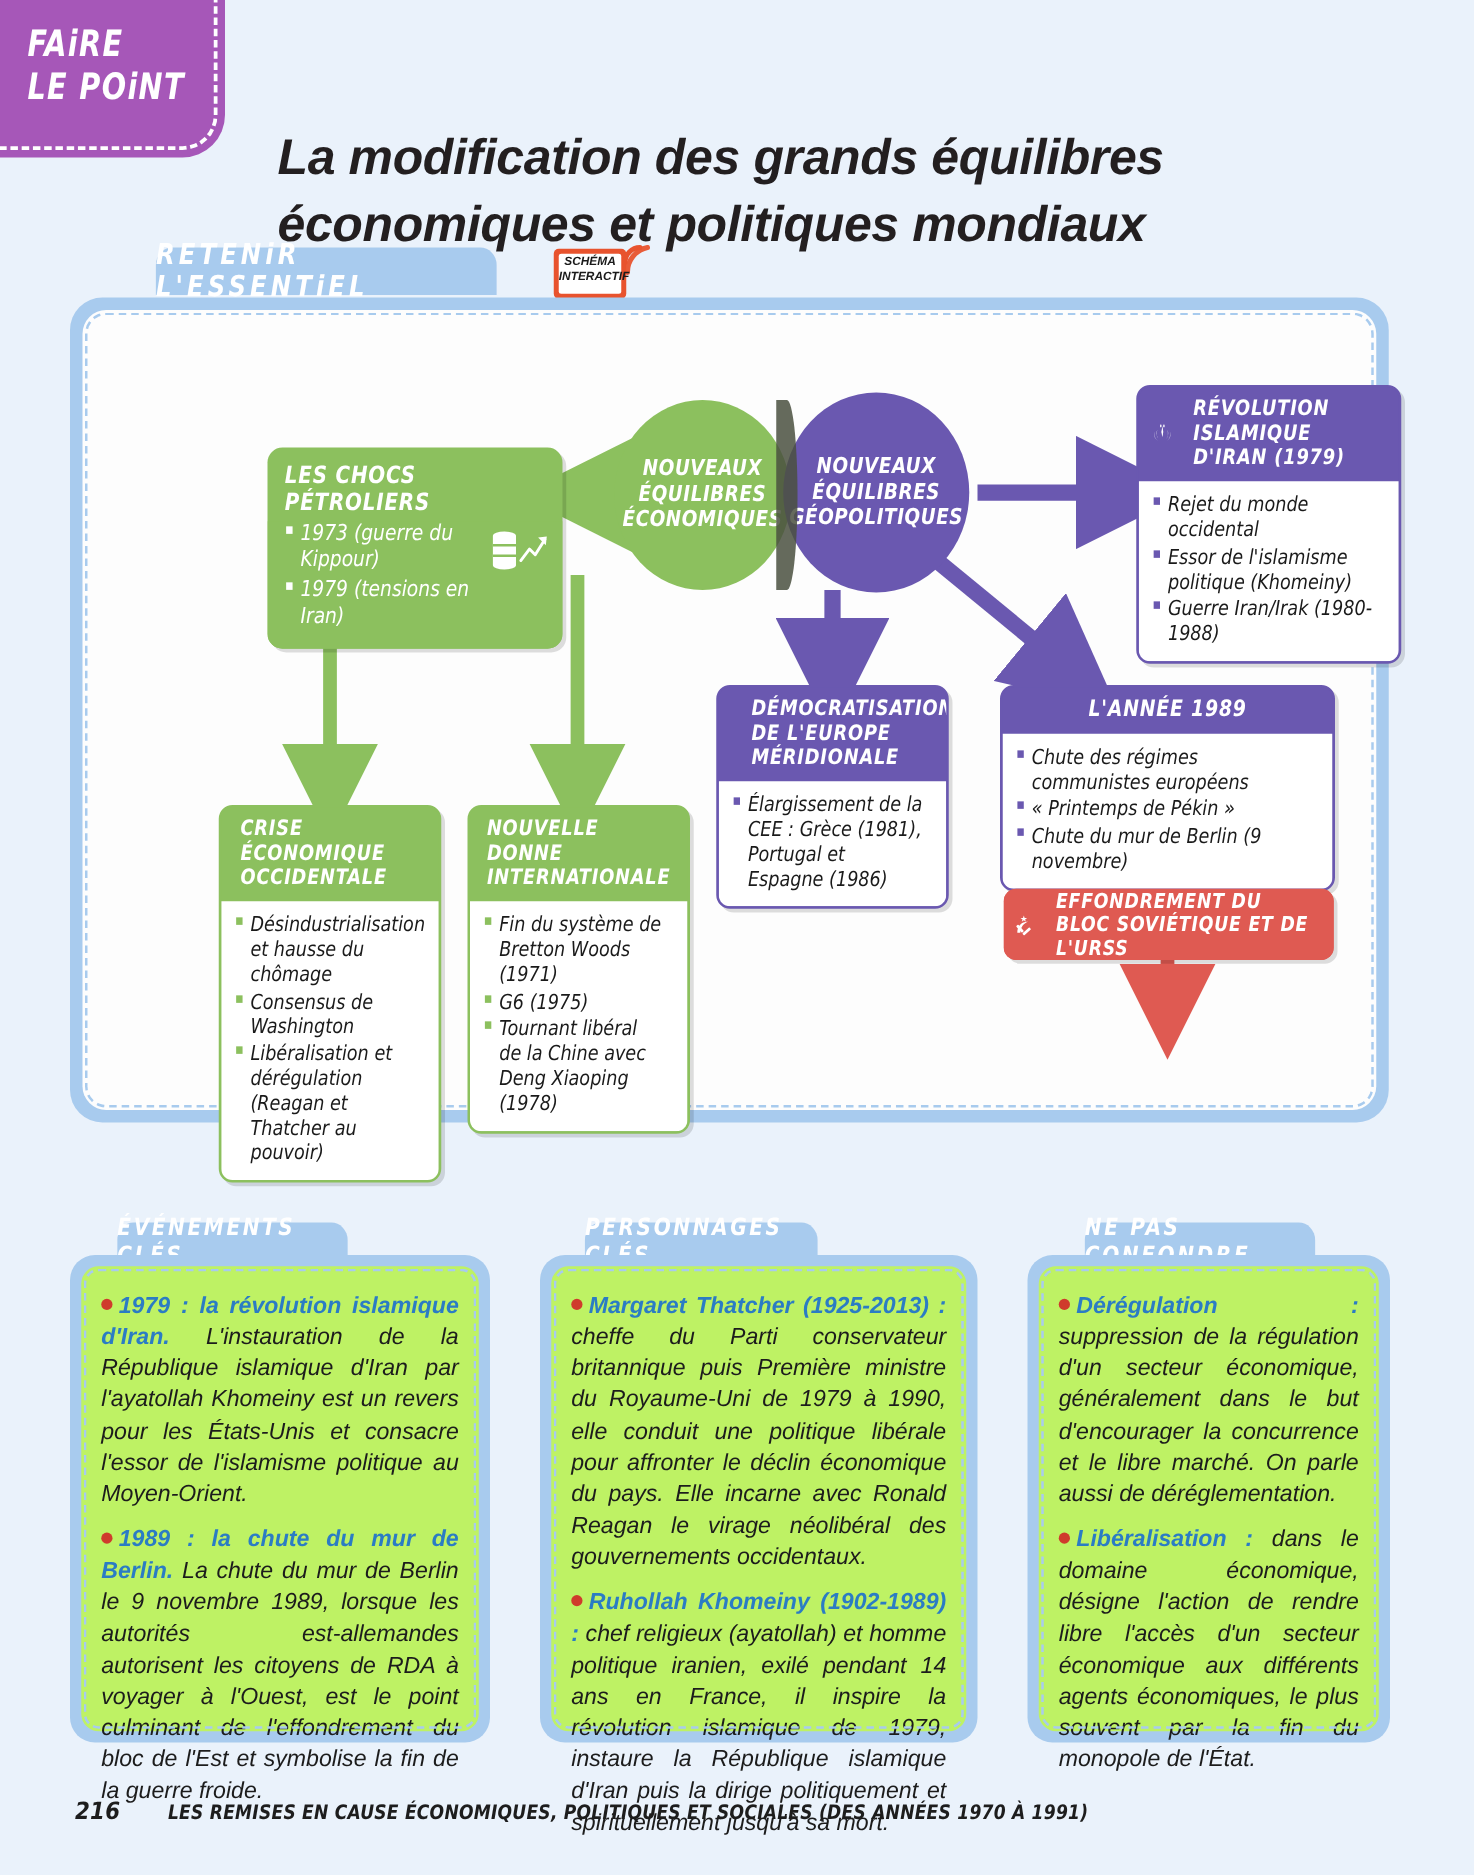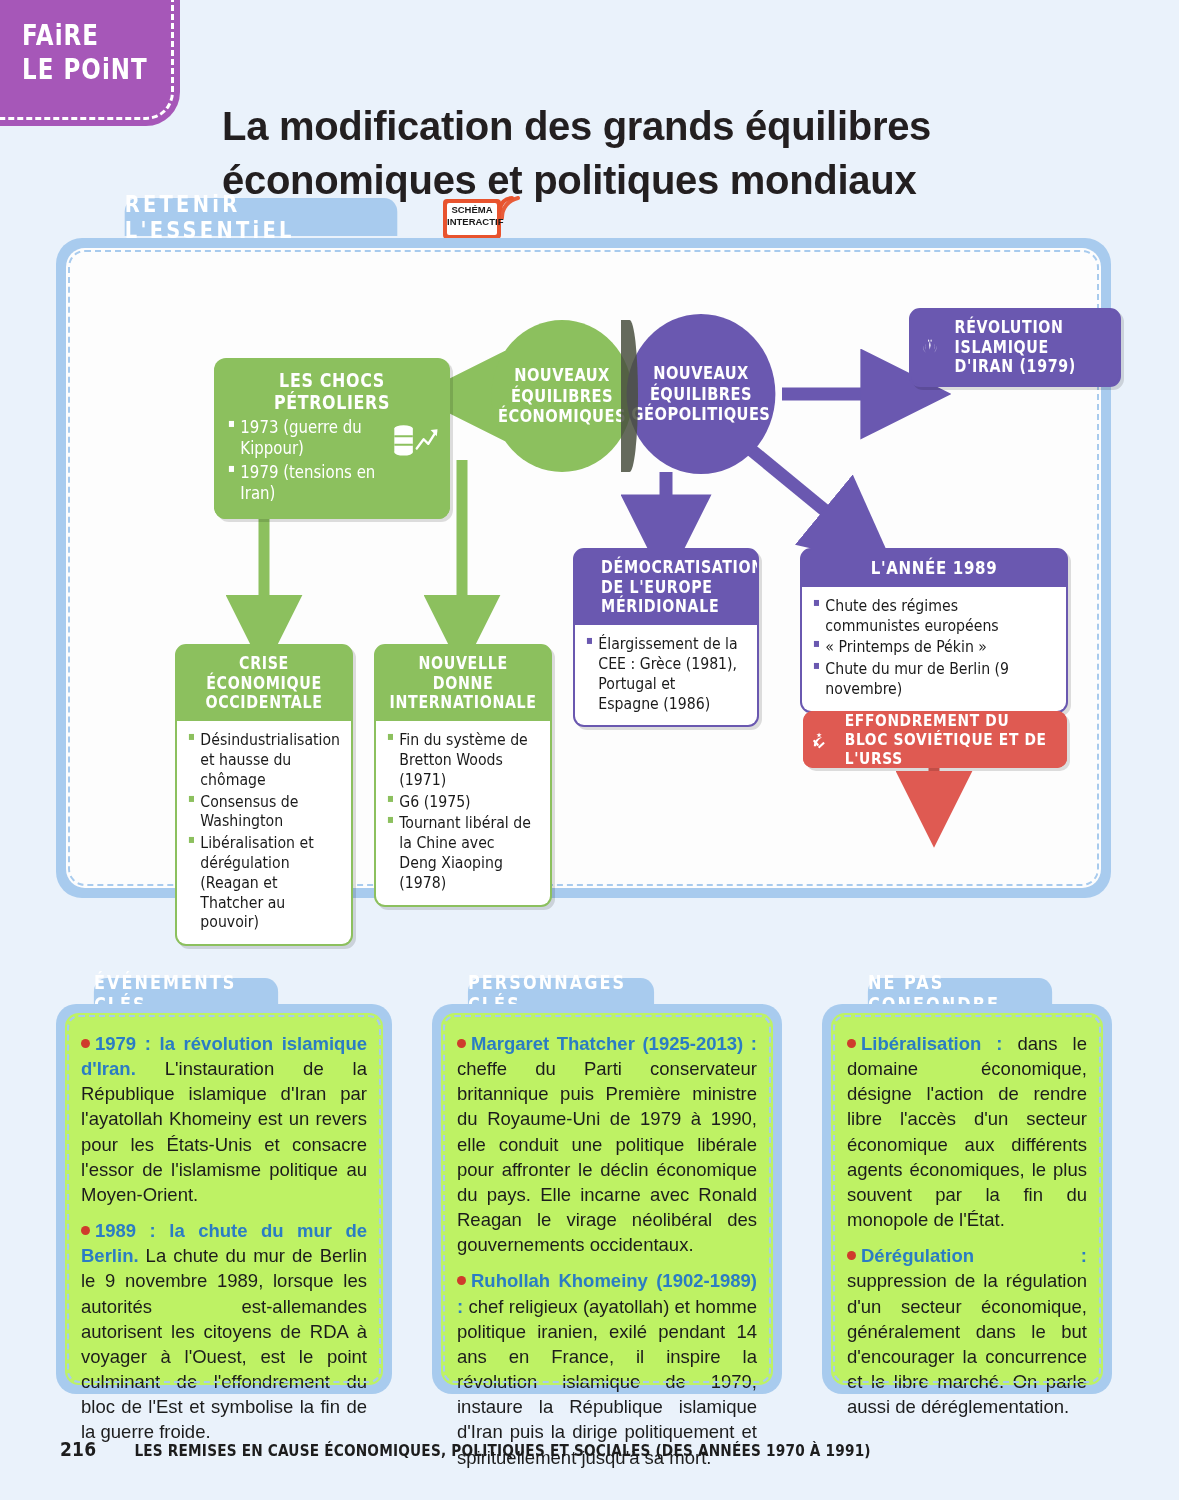--- a/index.html
+++ b/index.html
@@ -2,21 +2,21 @@
 <html><head>
 <meta charset="utf-8">
 <style>
   * { box-sizing: border-box; margin: 0; padding: 0; }
   html, body {
     width: 1179px; height: 1500px;
     background: #eaf2fb;
     font-family: "Liberation Sans", sans-serif;
     overflow: hidden;
   }
-  .page { position: relative; width: 1179px; height: 1168px; }
+  .page { position: relative; width: 1179px; height: 1168px; font-style: italic; }
 
   
   .tab-badge {
     position: absolute; left: -30px; top: -22px;
     width: 210px; height: 148px;
     background: #a657b8;
     border-radius: 0 0 34px 0;
     outline: 3px dashed #ffffff;
     outline-offset: -9px;
     display: flex; flex-direction: column;
@@ -90,21 +90,21 @@
     opacity: .85;
   }
 
   
   .node {
     position: absolute; border-radius: 11px; overflow: hidden;
     box-shadow: 3px 3px 0 rgba(0,0,0,.13);
     z-index: 5;
   }
   .node .head {
-    color: #fff; font-weight: bold; text-align: center;
+    color: #fff; font-weight: bold; text-align: left;
     font-size: 17px; line-height: 1.16; letter-spacing: .7px;
     padding: 8px 10px;
     font-family: "DejaVu Sans Condensed", "Liberation Sans", sans-serif;
     display: flex; align-items: center; justify-content: center; gap: 10px;
   }
   .node .head .htxt { transform: scaleX(0.93); }
   .node .body {
     background: #fff; padding: 9px 11px 10px 11px;
     font-size: 16.5px; line-height: 1.2;
     font-family: "DejaVu Sans Condensed", "Liberation Sans", sans-serif;
@@ -330,20 +330,27 @@
             <path d="M20 6 q-3 10 0 20 q3-10 0-20z"></path>
             <path d="M11 12 q-3 10 2 17 q-6-8-2-17z"></path>
             <path d="M29 12 q3 10 -2 17 q6-8 2-17z"></path>
             <path d="M6 15 q-2 12 6 18 q-9-6-6-18z"></path>
             <path d="M34 15 q2 12 -6 18 q9-6 6-18z"></path>
             <rect x="16" y="3" width="2.4" height="5" rx="1"></rect>
             <rect x="21.6" y="3" width="2.4" height="5" rx="1"></rect>
           </g>
         </svg>
         <span class="htxt">RÉVOLUTION ISLAMIQUE D'IRAN (1979)</span>
+      </div>
+      <div class="body">
+        <ul>
+          <li>Rejet du monde occidental</li>
+          <li>Essor de l'islamisme politique (Khomeiny)</li>
+          <li>Guerre Iran/Irak (1980-1988)</li>
+        </ul>
       </div>
     </div>
 
     <div class="node p" id="node-demo">
       <div class="head" style="justify-content:flex-start;text-align:left;">
         <svg width="44" height="44" viewBox="0 0 44 44">
           <g fill="#ffffff">
             <g id="eustar">
                   <polygon points="0,-3.4 0.9,-1 3.3,-1 1.3,0.5 2.1,3 0,1.5 -2.1,3 -1.3,0.5 -3.3,-1 -0.9,-1"></polygon>
                 </g>
@@ -422,24 +429,24 @@
       <p class="entry">
         <span class="dot"></span><span class="lead">Ruhollah Khomeiny (1902-1989) :</span><span> chef religieux (ayatollah) et homme politique iranien, exilé pendant 14 ans en France, il inspire la révolution islamique de 1979, instaure la République islamique d'Iran puis la dirige politiquement et spirituellement jusqu'à sa mort.</span>
       </p>
     </div>
   </div>
 
   <div class="chip" id="chip-confondre">NE PAS CONFONDRE</div>
   <div class="col" id="col-confondre">
     <div class="col-inner">
       <p class="entry">
+        <span class="dot"></span><span class="lead">Dérégulation :</span><span> suppression de la régulation d'un secteur économique, généralement dans le but d'encourager la concurrence et le libre marché. On parle aussi de déréglementation.</span>
+      </p>
+      <p class="entry">
         <span class="dot"></span><span class="lead">Libéralisation :</span><span> dans le domaine économique, désigne l'action de rendre libre l'accès d'un secteur économique aux différents agents économiques, le plus souvent par la fin du monopole de l'État.</span>
-      </p>
-      <p class="entry">
-        <span class="dot"></span><span class="lead">Dérégulation :</span><span> suppression de la régulation d'un secteur économique, généralement dans le but d'encourager la concurrence et le libre marché. On parle aussi de déréglementation.</span>
       </p>
     </div>
   </div>
 
   <div class="footer">
     <span class="pg">216</span>
     <span class="ttl">LES REMISES EN CAUSE ÉCONOMIQUES, POLITIQUES ET SOCIALES (DES ANNÉES 1970 À 1991)</span>
   </div>
 
 </div>

